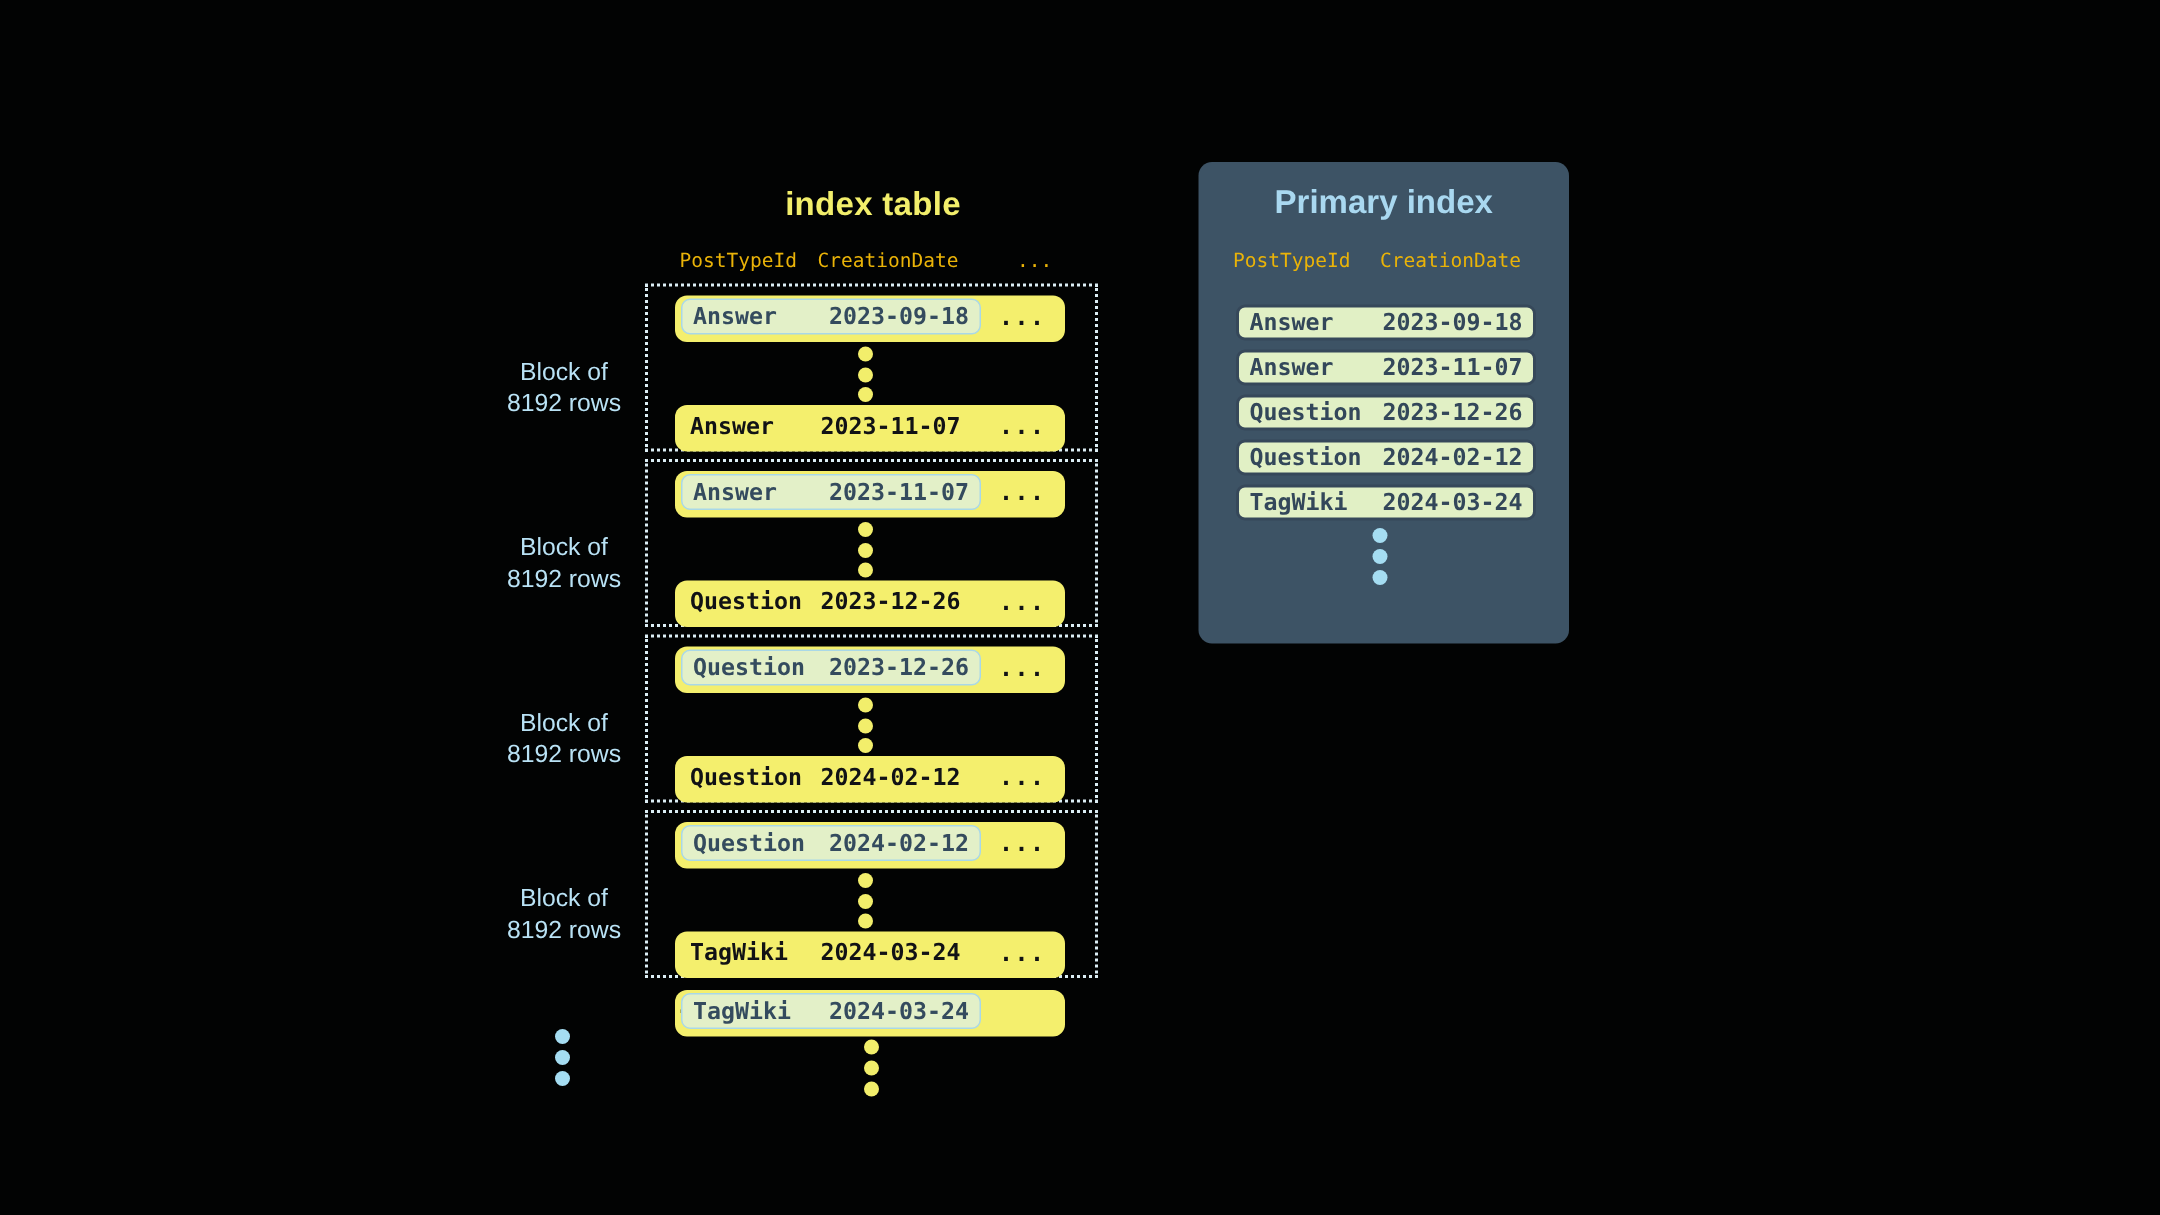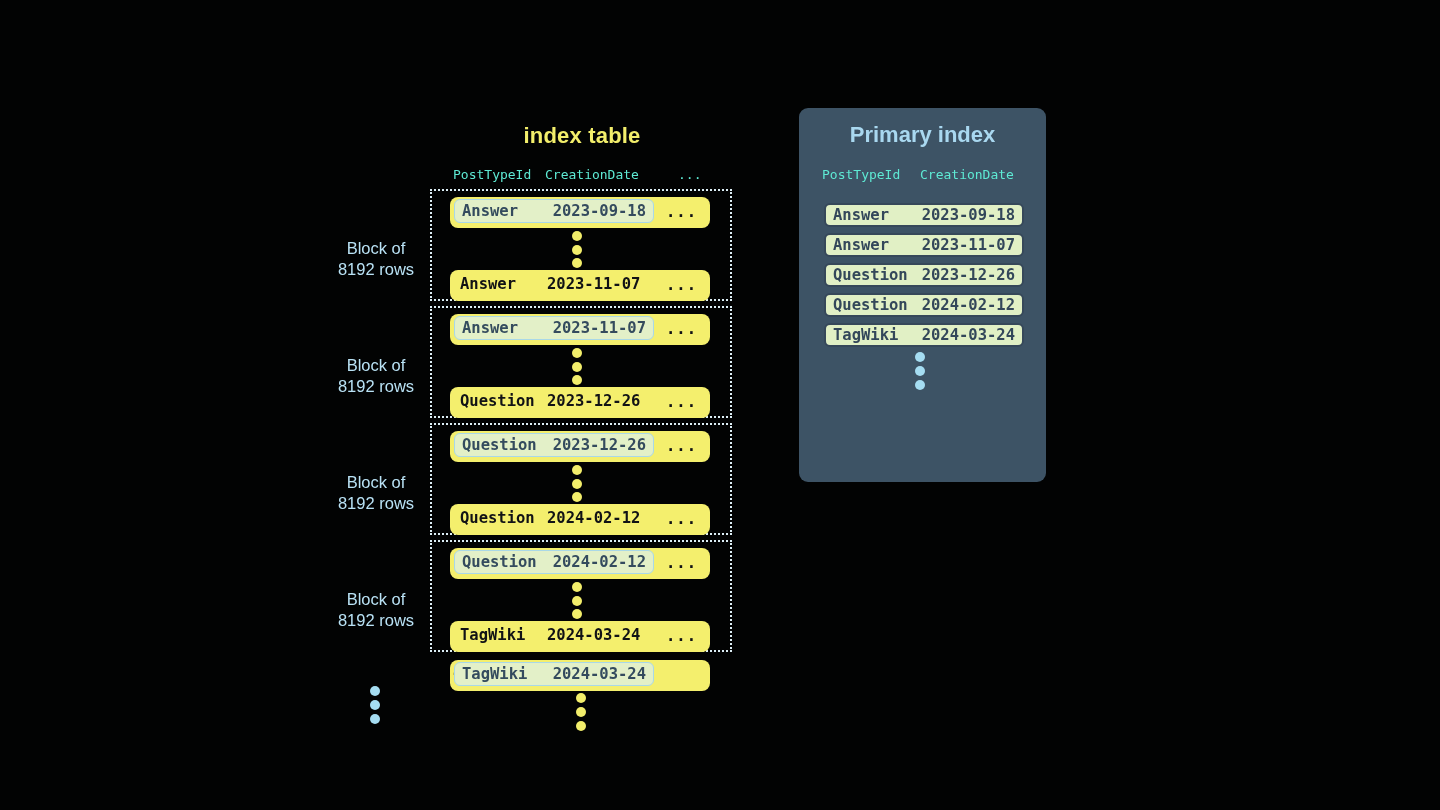--- a/index.html
+++ b/index.html
@@ -8,21 +8,21 @@
     font-family:"Liberation Sans",sans-serif;
   }
   .mono{font-family:"DejaVu Sans Mono","Liberation Mono",monospace;}
 
   
   .posts-title{
     position:absolute;left:432px;top:123px;width:300px;text-align:center;
     color:#f2ee6b;font-size:22px;font-weight:600;letter-spacing:.2px;
   }
   .col-header{
-    position:absolute;top:167px;color:#5eead4;font-size:13px;font-weight:500;
+    position:absolute;top:167px;color:#eab308;font-size:13px;font-weight:500;
   }
   .hdr-posttype{left:453px;}
   .hdr-creation{left:545px;}
   .hdr-ellipsis{left:678px;}
 
   .block{
     position:absolute;left:430px;width:298px;height:108px;
     border:2px dotted #dceef5;
   }
   .row{
@@ -55,21 +55,21 @@
     color:#b9e2f5;font-size:16.5px;line-height:21px;font-weight:400;
   }
 
   .tail-row{
     position:absolute;left:450px;top:660px;width:260px;height:31px;
     background:#f4ef6d;border-radius:8px;
   }
 
   
   .panel{
-    position:absolute;left:799px;top:108px;width:247px;height:374px;
+    position:absolute;left:799px;top:108px;width:247px;height:321px;
     background:#3d5365;border-radius:9px;
   }
   .panel-title{
     position:absolute;left:0;top:14px;width:247px;text-align:center;
     color:#a9d8f0;font-size:22px;font-weight:600;
   }
   .panel .col-header{top:59px;}
   .p-hdr-posttype{left:23px;}
   .p-hdr-creation{left:121px;}
   .index-row{

